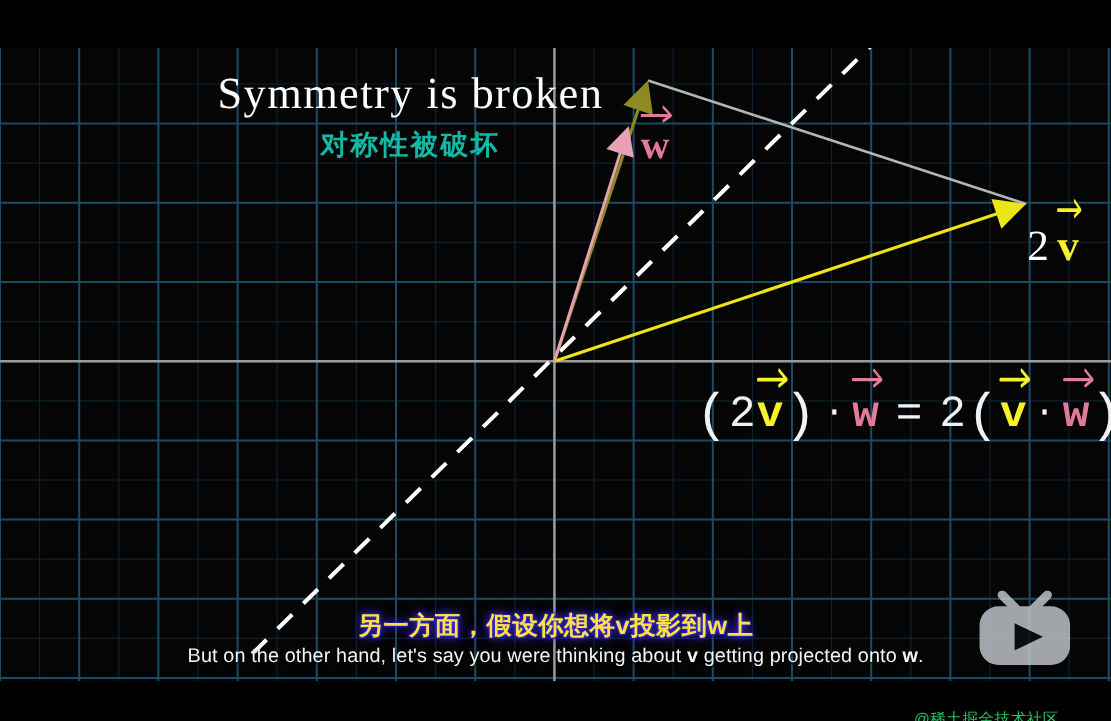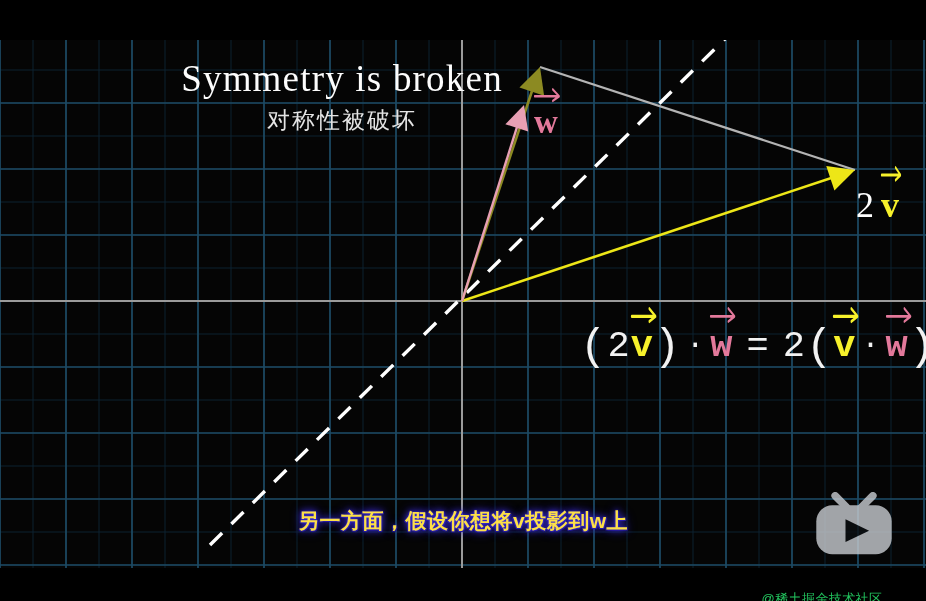--- a/index.html
+++ b/index.html
@@ -20,21 +20,21 @@
   .letterbox{position:absolute;left:0;width:926px;background:#000;}
   #lb-top{top:0;height:40px;}
   #lb-bot{top:568px;height:33px;}
 
   
   #headline{position:absolute;left:112px;top:60px;width:460px;
             text-align:center;pointer-events:none;}
   #headline .en{font-family:"Liberation Serif","DejaVu Serif",serif;
                 font-size:37px;color:#fdfdfd;letter-spacing:1.2px;
                 line-height:1.05;white-space:nowrap;}
-  #headline .zh{margin-top:6px;font-size:23px;font-weight:normal;color:#e5e5e5;
+  #headline .zh{margin-top:6px;font-size:23px;font-weight:bold;color:#14b8a6;
                 letter-spacing:2px;white-space:nowrap;}
 
   
   .veclabel{position:absolute;font-family:"Liberation Serif","DejaVu Serif",serif;
             pointer-events:none;white-space:nowrap;}
 
   .vsym{position:relative;display:inline-block;font-weight:bold;font-style:normal;}
   .vsym .arw{position:absolute;left:0;right:-2px;top:-0.52em;height:0.42em;}
   .vsym .arw svg{width:100%;height:100%;display:block;overflow:visible;}
 
@@ -214,20 +214,21 @@
           <svg viewBox="0 0 40 12" preserveAspectRatio="none">
             <path d="M1 8 L38 8 M29 2 L39 8 L29 12" fill="none" stroke="currentColor" stroke-width="2.4" stroke-linecap="round" stroke-linejoin="round"></path>
           </svg>
         </span><span>v</span></span><span class="dot">·</span><span class="vsym pw"><span class="arw">
           <svg viewBox="0 0 40 12" preserveAspectRatio="none">
             <path d="M1 8 L38 8 M29 2 L39 8 L29 12" fill="none" stroke="currentColor" stroke-width="2.2" stroke-linecap="round" stroke-linejoin="round"></path>
           </svg>
         </span><span>w</span></span><span class="paren">)</span></div>
 
   <div id="cap-zh">另一方面，假设你想将v投影到w上</div>
+  <div id="cap-en"><span>But on the other hand, let's say you were thinking about </span><b>v</b><span> getting projected onto </span><b>w</b><span>.</span></div>
 
   <div id="wm">
     <svg viewBox="0 0 100 70">
       <path d="M30 4 L42 16 M70 4 L58 16" stroke="#c9ccd1" stroke-width="8" stroke-linecap="round" fill="none"></path>
       <rect x="10" y="14" width="80" height="52" rx="17" ry="17" fill="#c9ccd1"></rect>
       <path d="M41 29 L66 41 L41 53 Z" fill="#0c0f12"></path>
     </svg>
   </div>
   <div id="wm-text">@稀土掘金技术社区</div>
 

